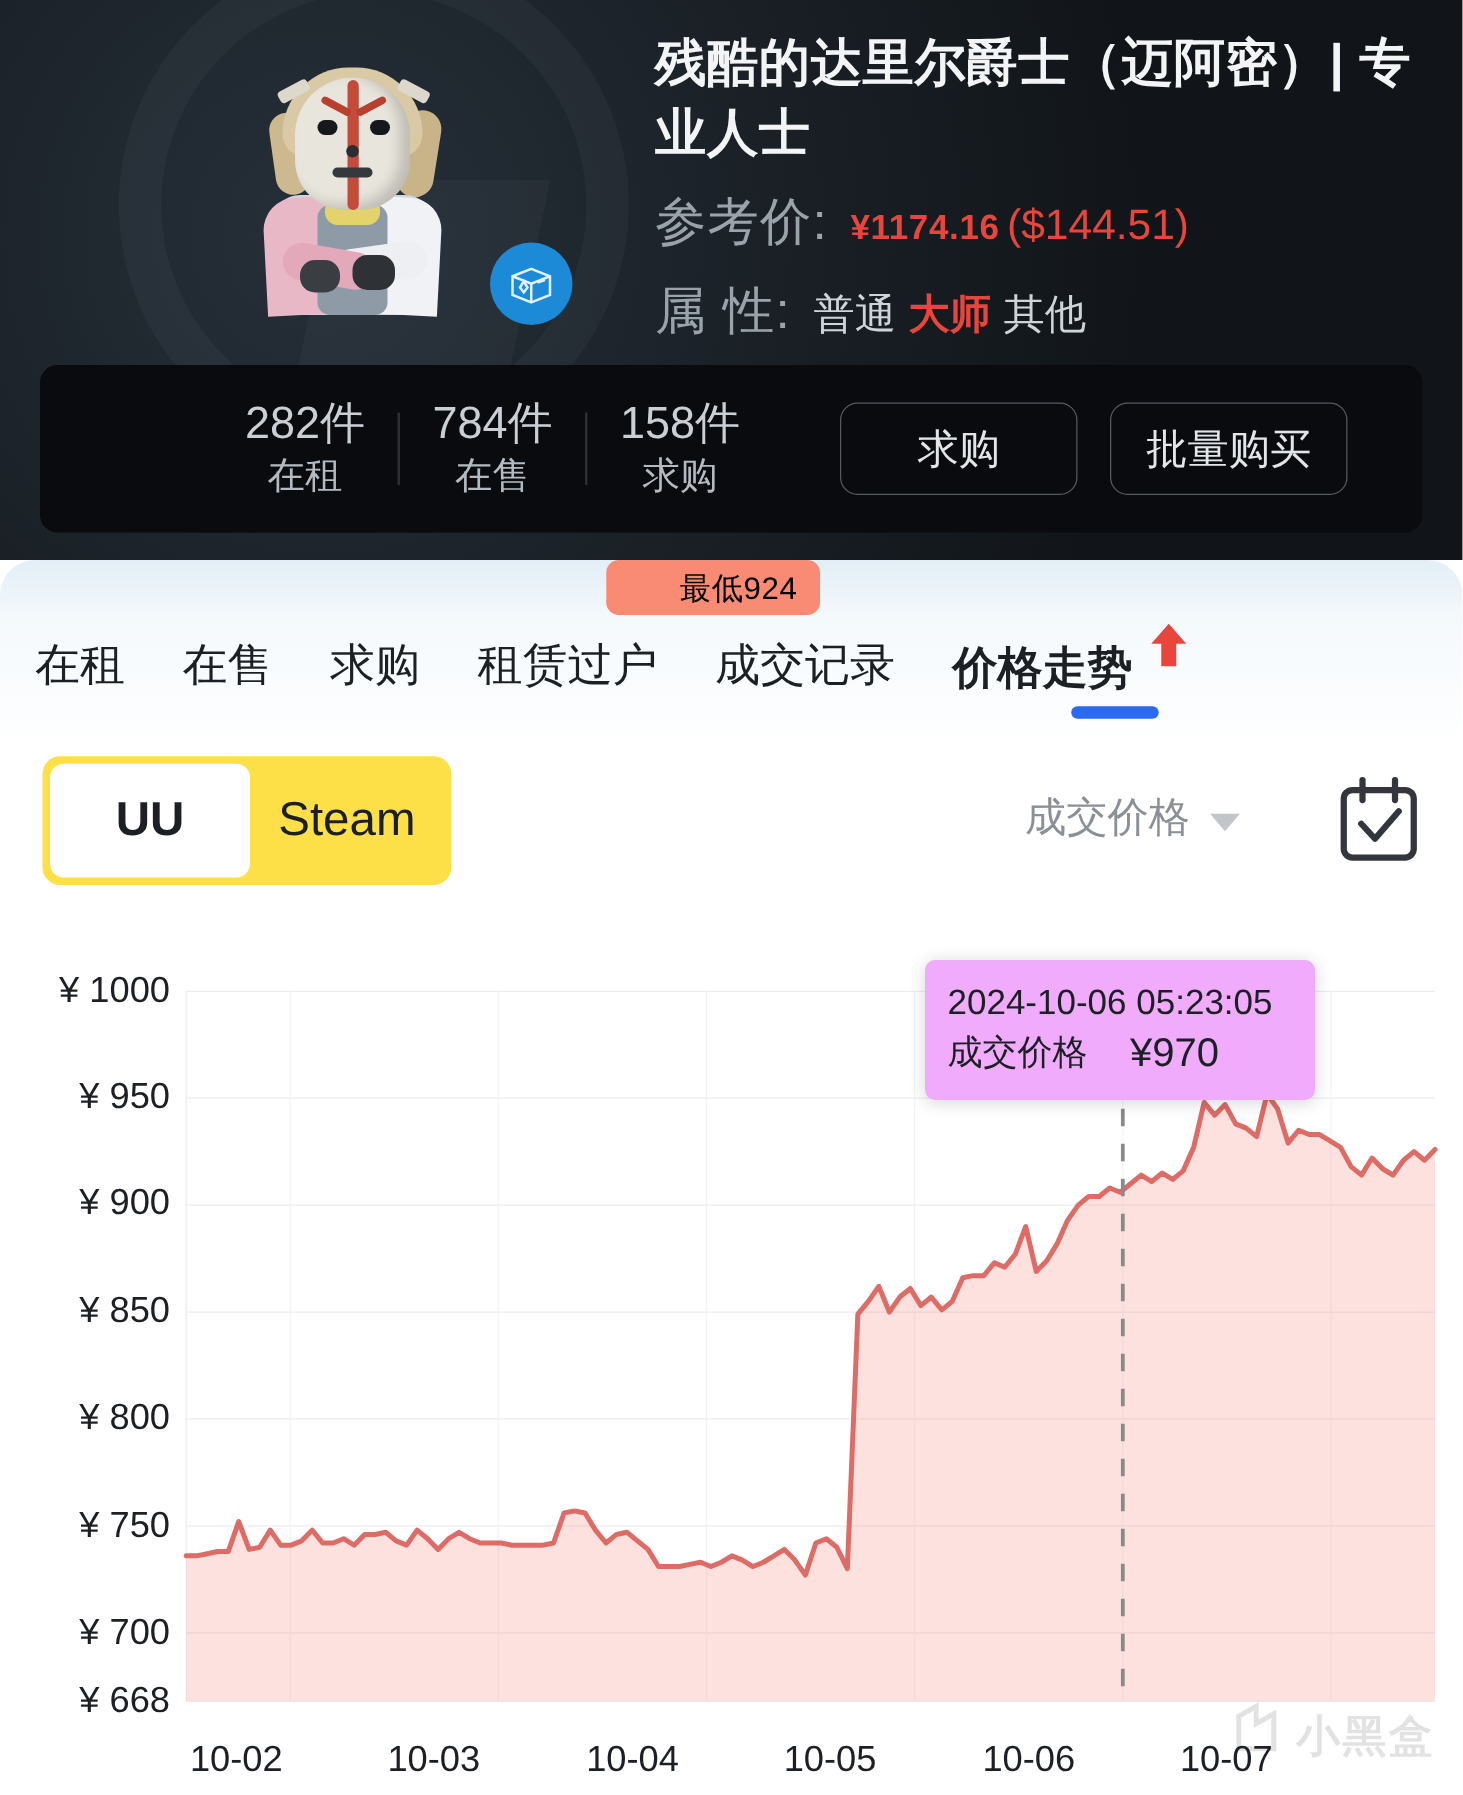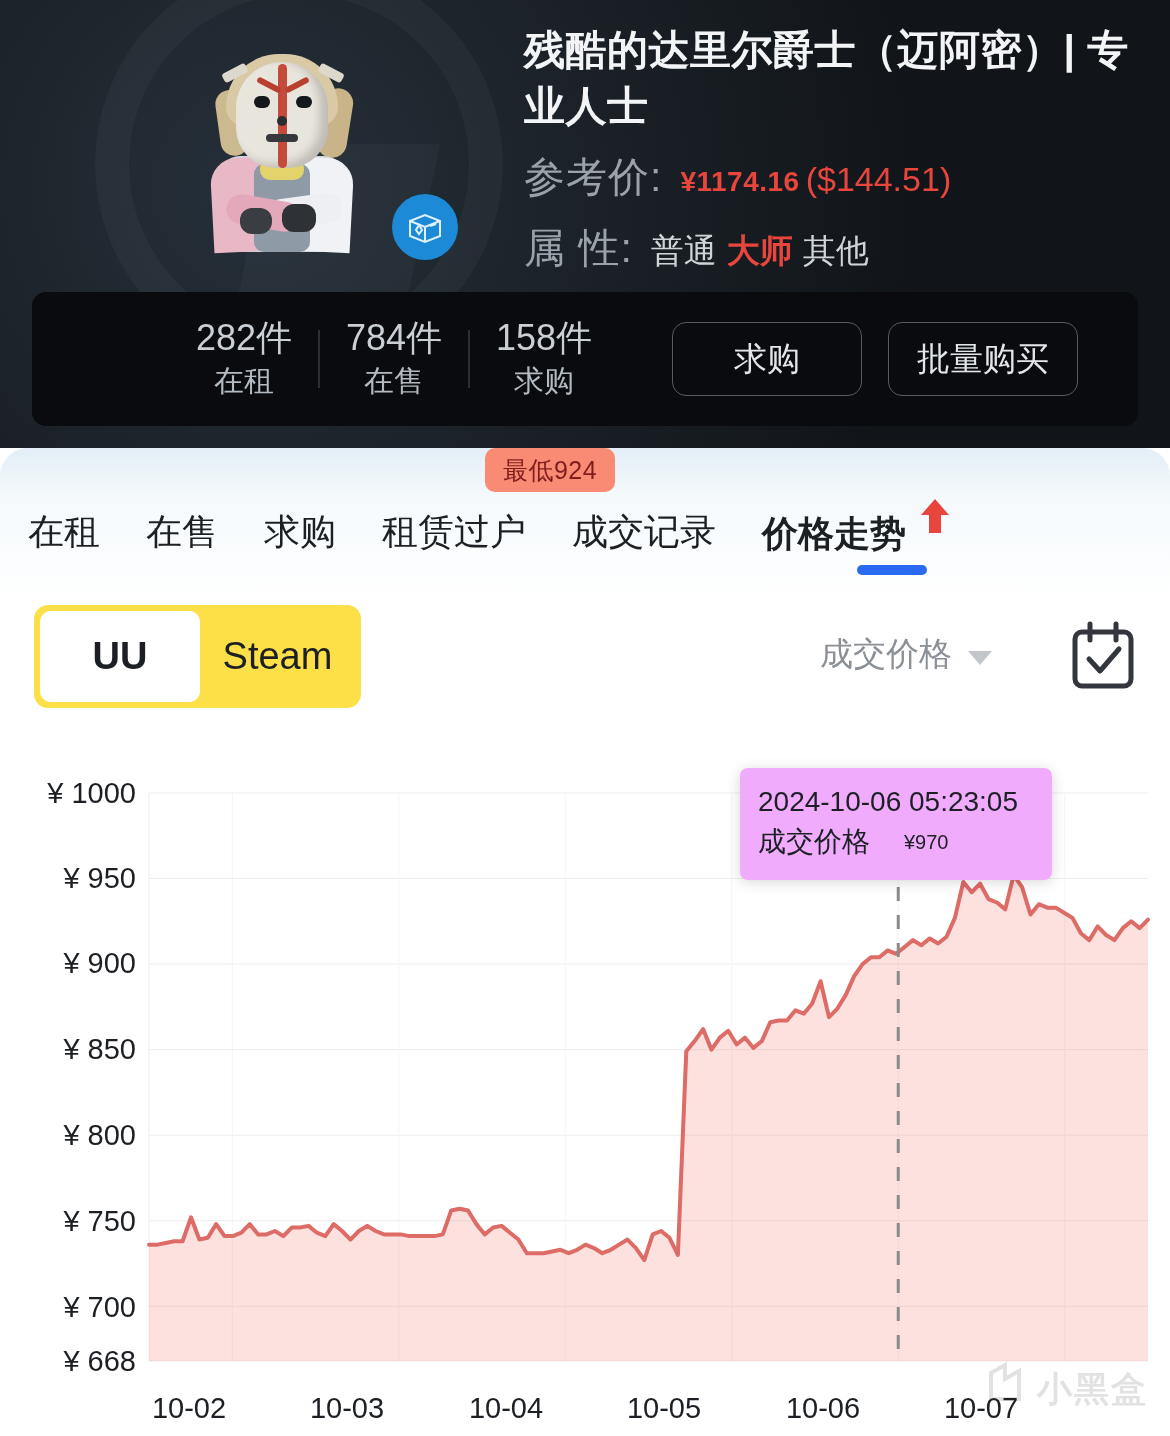--- a/index.html
+++ b/index.html
@@ -95,22 +95,22 @@
   #btn-piliang{width:188px;height:72px;font-family:Liberation Serif, serif;}
 
   
   #card{
     position:absolute;left:0;top:448px;width:1170px;height:988px;
     background:linear-gradient(180deg,#e3eef6 0%,#f4f9fc 46px,#ffffff 150px,#ffffff 100%);
     border-radius:28px 28px 0 0;
   }
   #low-badge{
     position:absolute;left:485px;top:448px;width:130px;height:44px;
-    background:#f98b75;border-radius:10px;color:#7f1d1d;font-size:25px;
-    display:flex;align-items:center;justify-content:center;letter-spacing:.5px;
+    background:#f98b75;border-radius:10px;color:#000000;font-size:25px;
+    display:flex;align-items:center;justify-content:center;letter-spacing:.5px;padding-left:41px;
   }
 
   #tabs{position:absolute;left:28px;top:496px;width:1010px;height:72px;display:flex;align-items:center;}
   .tab{color:#1c1f23;font-size:36px;margin-right:46px;position:relative;white-space:nowrap;}
   .tab.active{font-weight:700;}
   #tab-arrow{margin-left:2px;position:relative;top:-10px;}
   #tab-underline{
     position:absolute;left:857px;top:565px;width:70px;height:10px;background:#2a6af0;border-radius:5px;
   }
 
@@ -143,21 +143,21 @@
     transform:translateY(-50%);
   }
   .xlab{position:absolute;top:1392px;font-size:29px;color:#1c1f23;transform:translateX(-50%);}
   #tooltip{
     position:absolute;left:740px;top:768px;width:312px;height:112px;background:#f0abfc;
     border-radius:8px;box-shadow:0 2px 14px rgba(0,0,0,.16);padding:14px 18px;box-sizing:border-box;z-index:5;
   }
   #tt-date{font-size:28px;color:#1c1f23;line-height:40px;white-space:nowrap;}
   #tt-row{display:flex;align-items:center;line-height:40px;}
   #tt-name{font-size:28px;color:#1c1f23;}
-  #tt-val{font-size:20px;color:#1c1f23;margin-left:34px;}
+  #tt-val{font-size:32px;color:#1c1f23;margin-left:34px;}
   #watermark{
     position:absolute;left:985px;top:1352px;display:flex;align-items:center;opacity:.13;
   }
   #wm-text{font-size:35px;color:#2b2b2b;font-weight:700;margin-left:8px;letter-spacing:2px;margin-top:14px;}
 </style>
 </head>
 <body>
 
 <div id="hero">
   <div id="hero-watermark"></div>

